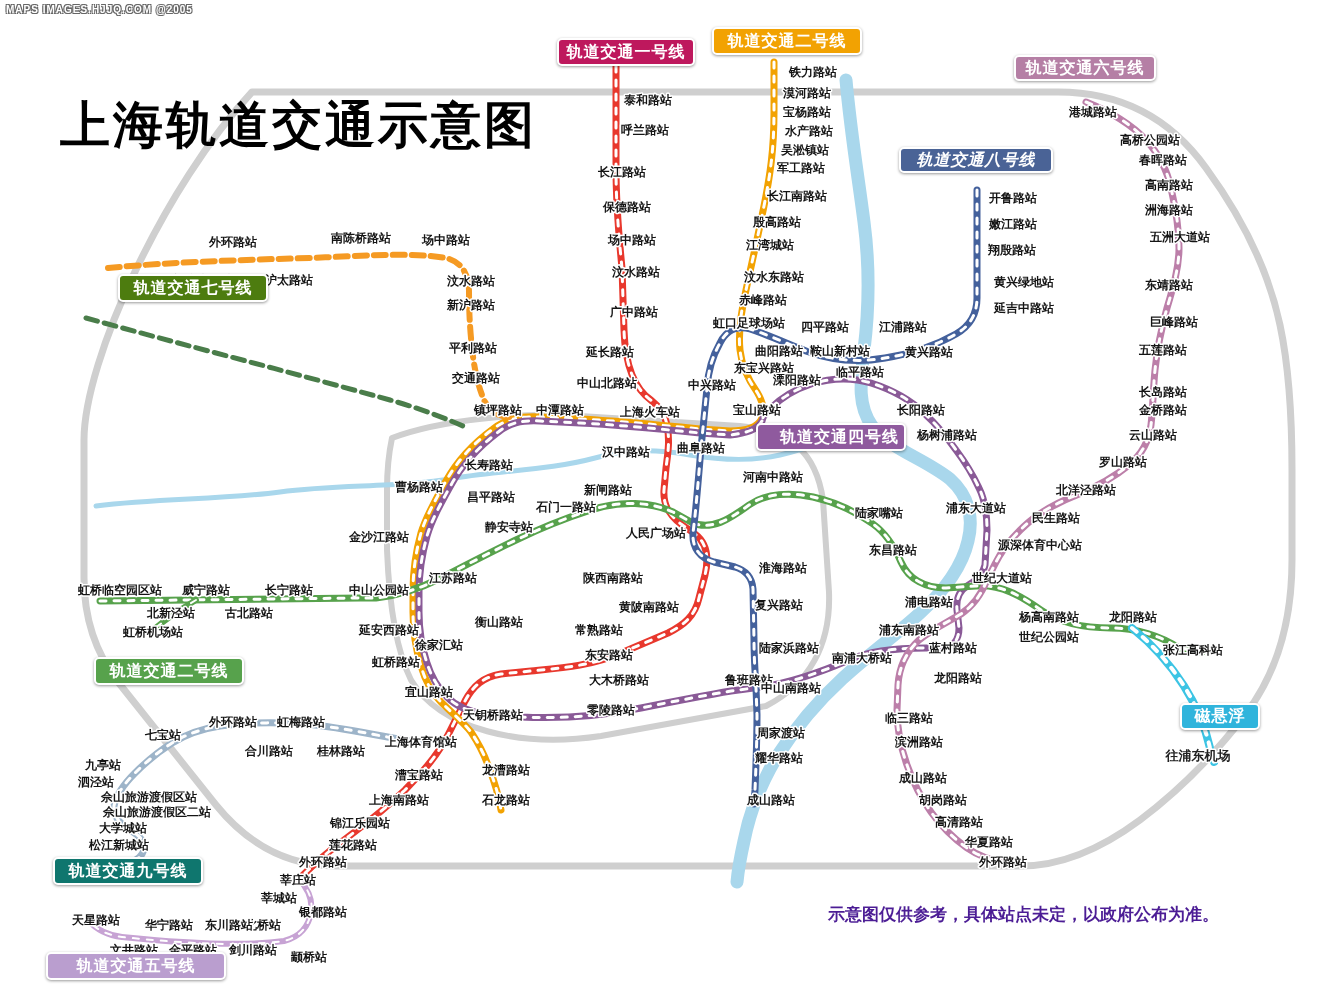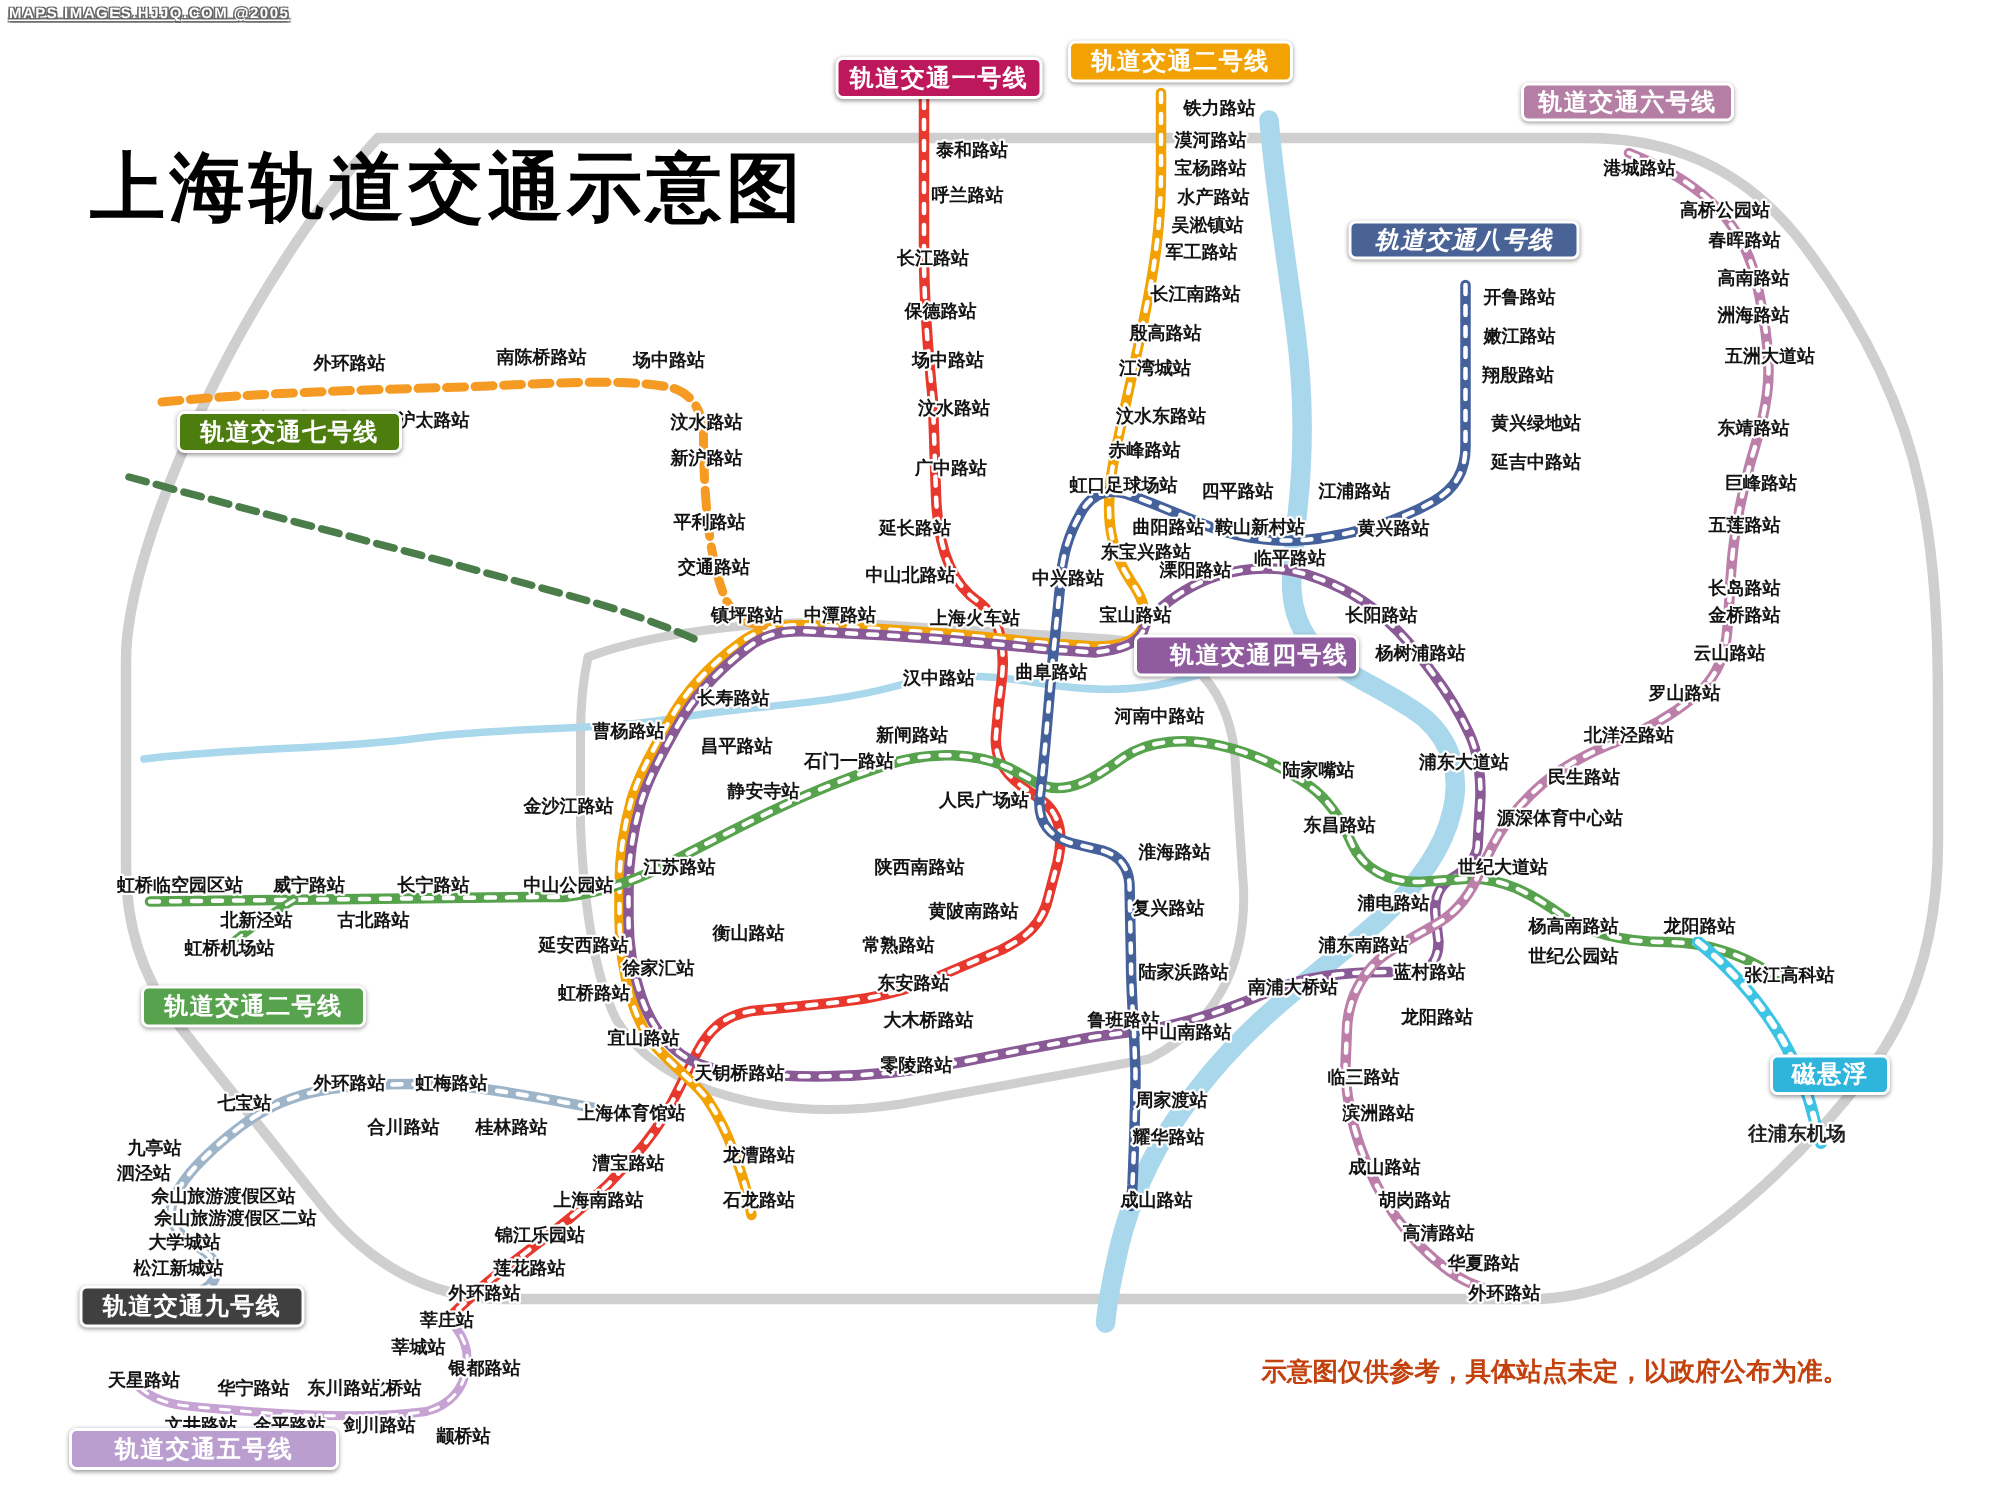--- a/index.html
+++ b/index.html
@@ -14,30 +14,28 @@
     font-family:"Liberation Sans","DejaVu Sans",sans-serif;
   }
   .ann{
     font-size:13px;font-weight:bold;fill:#222222;
     stroke:#ffffff;stroke-width:3px;paint-order:stroke;stroke-linejoin:round;
   }
   .watermark{
     position:absolute;left:6px;top:4px;font-size:10px;font-weight:bold;letter-spacing:1px;
     color:#ffffff;
     text-shadow:-1px -1px 0 #666,1px -1px 0 #666,-1px 1px 0 #666,1px 1px 0 #666;
-    text-decoration:underline;
   }
   .title{
     position:absolute;left:60px;top:92px;font-size:50px;font-weight:900;color:#000;
     letter-spacing:3px;white-space:nowrap;
   }
   .footnote{
-    position:absolute;left:828px;top:903px;font-size:17px;font-weight:700;color:#c2410c;
+    position:absolute;left:828px;top:903px;font-size:17px;font-weight:700;color:#4c1d95;
     white-space:nowrap;
-    margin-left:13px;
   }
   #badges{position:absolute;left:0;top:0;width:100%;height:100%;}
   .badge{
     position:absolute;box-sizing:border-box;display:flex;align-items:center;justify-content:center;
     color:#fff;font-weight:700;font-size:16px;letter-spacing:1px;white-space:nowrap;
     border:2px solid #ffffff;border-radius:5px;box-shadow:0 1px 3px rgba(0,0,0,.4);
   }
 </style>
 </head>
 <body>
@@ -228,20 +226,20 @@
       <text x="1198" y="760" text-anchor="middle" class="ann">往浦东机场</text>
     </svg>
   <div id="badges">
       <div class="badge" style="left: 557px; top: 38px; width: 138px; height: 28px; background: #be185d;">轨道交通一号线</div>
       <div class="badge" style="left: 712px; top: 27px; width: 150px; height: 28px; background: rgb(242, 162, 2);">轨道交通二号线</div>
       <div class="badge" style="left: 1014px; top: 55px; width: 142px; height: 26px; background: rgb(181, 127, 165);">轨道交通六号线</div>
       <div class="badge" style="left: 899px; top: 147px; width: 154px; height: 26px; background: rgb(74, 99, 150); font-style: italic;">轨道交通八号线</div>
       <div class="badge" style="left: 118px; top: 274px; width: 150px; height: 28px; background: #4d7c0f;">轨道交通七号线</div>
       <div class="badge" style="left: 756px; top: 423px; width: 150px; height: 28px; background: rgb(143, 90, 158); padding-left: 17px;">轨道交通四号线</div>
       <div class="badge" style="left: 60px; top: 657px; width: 150px; height: 28px; background: rgb(87, 162, 76); margin-left: 34px;">轨道交通二号线</div>
-      <div class="badge" style="left: 53px; top: 857px; width: 150px; height: 28px; background: #404040;">轨道交通九号线</div>
+      <div class="badge" style="left: 53px; top: 857px; width: 150px; height: 28px; background: #0f766e;">轨道交通九号线</div>
       <div class="badge" style="left: 46px; top: 952px; width: 180px; height: 28px; background: rgb(186, 158, 207);">轨道交通五号线</div>
       <div class="badge" style="left: 1180px; top: 703px; width: 80px; height: 27px; background: rgb(47, 180, 220);">磁悬浮</div>
     </div>
   <div class="watermark">MAPS IMAGES.HJJQ.COM @2005</div>
   <div class="title">上海轨道交通示意图</div>
   <div class="footnote">示意图仅供参考，具体站点未定，以政府公布为准。</div>
 </div>
 
 </body></html>

